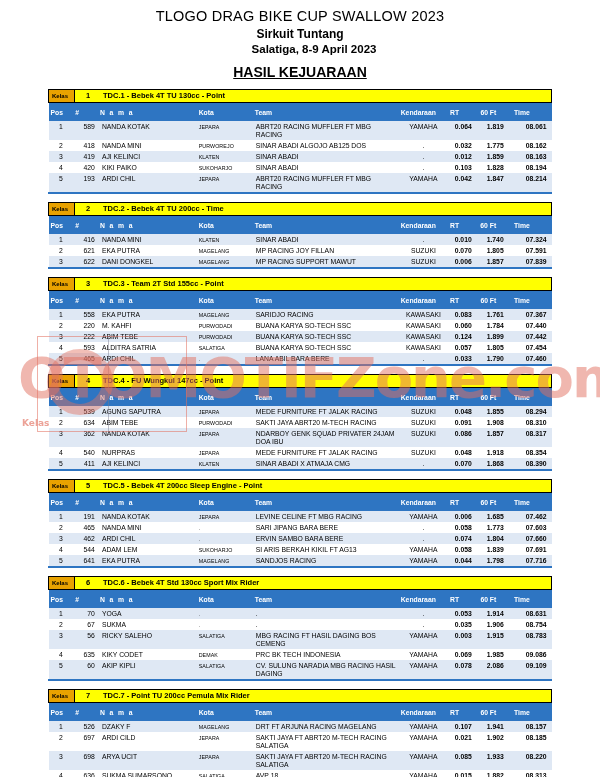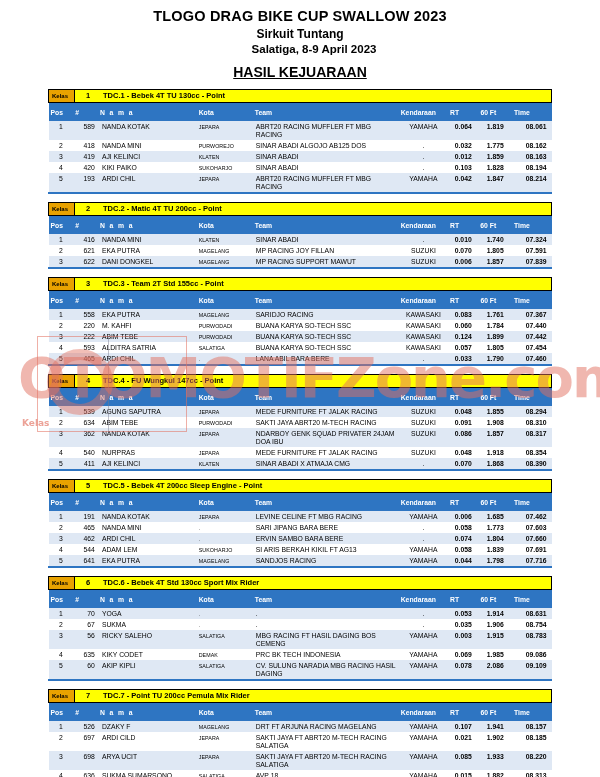--- a/index.html
+++ b/index.html
@@ -24,21 +24,21 @@
     padding: 0;
   }
 
   
   .doc-header {
     text-align: center;
     padding-top: 8px;
   }
   .title-main {
     font-size: 14.5px;
-    font-weight: bold;
+    font-weight: normal;
     letter-spacing: 0.2px;
     line-height: 17px;
   }
   .title-sub1 {
     font-size: 12px;
     font-weight: bold;
     line-height: 15px;
     margin-top: 2px;
   }
   .title-sub2 {
@@ -352,21 +352,21 @@
             <col class="w-rt">
             <col class="w-60">
             <col class="w-time">
           </colgroup>
           <thead>
             <tr class="banner-row">
               <td colspan="9">
                 <div class="banner-inner">
                   <span class="banner-kelas">Kelas</span>
                   <span class="banner-num">2</span>
-                  <span class="banner-label">TDC.2 - Matic 4T TU 200cc - Point</span>
+                  <span class="banner-label">TDC.2 - Bebek 4T TU 200cc - Time</span>
                 </div>
               </td>
             </tr>
           </thead>
           <thead class="col-head">
             <tr>
               <th class="c-pos">Pos</th>
               <th class="c-no">#</th>
               <th class="c-nama">N a m a</th>
               <th class="c-kota">Kota</th>

